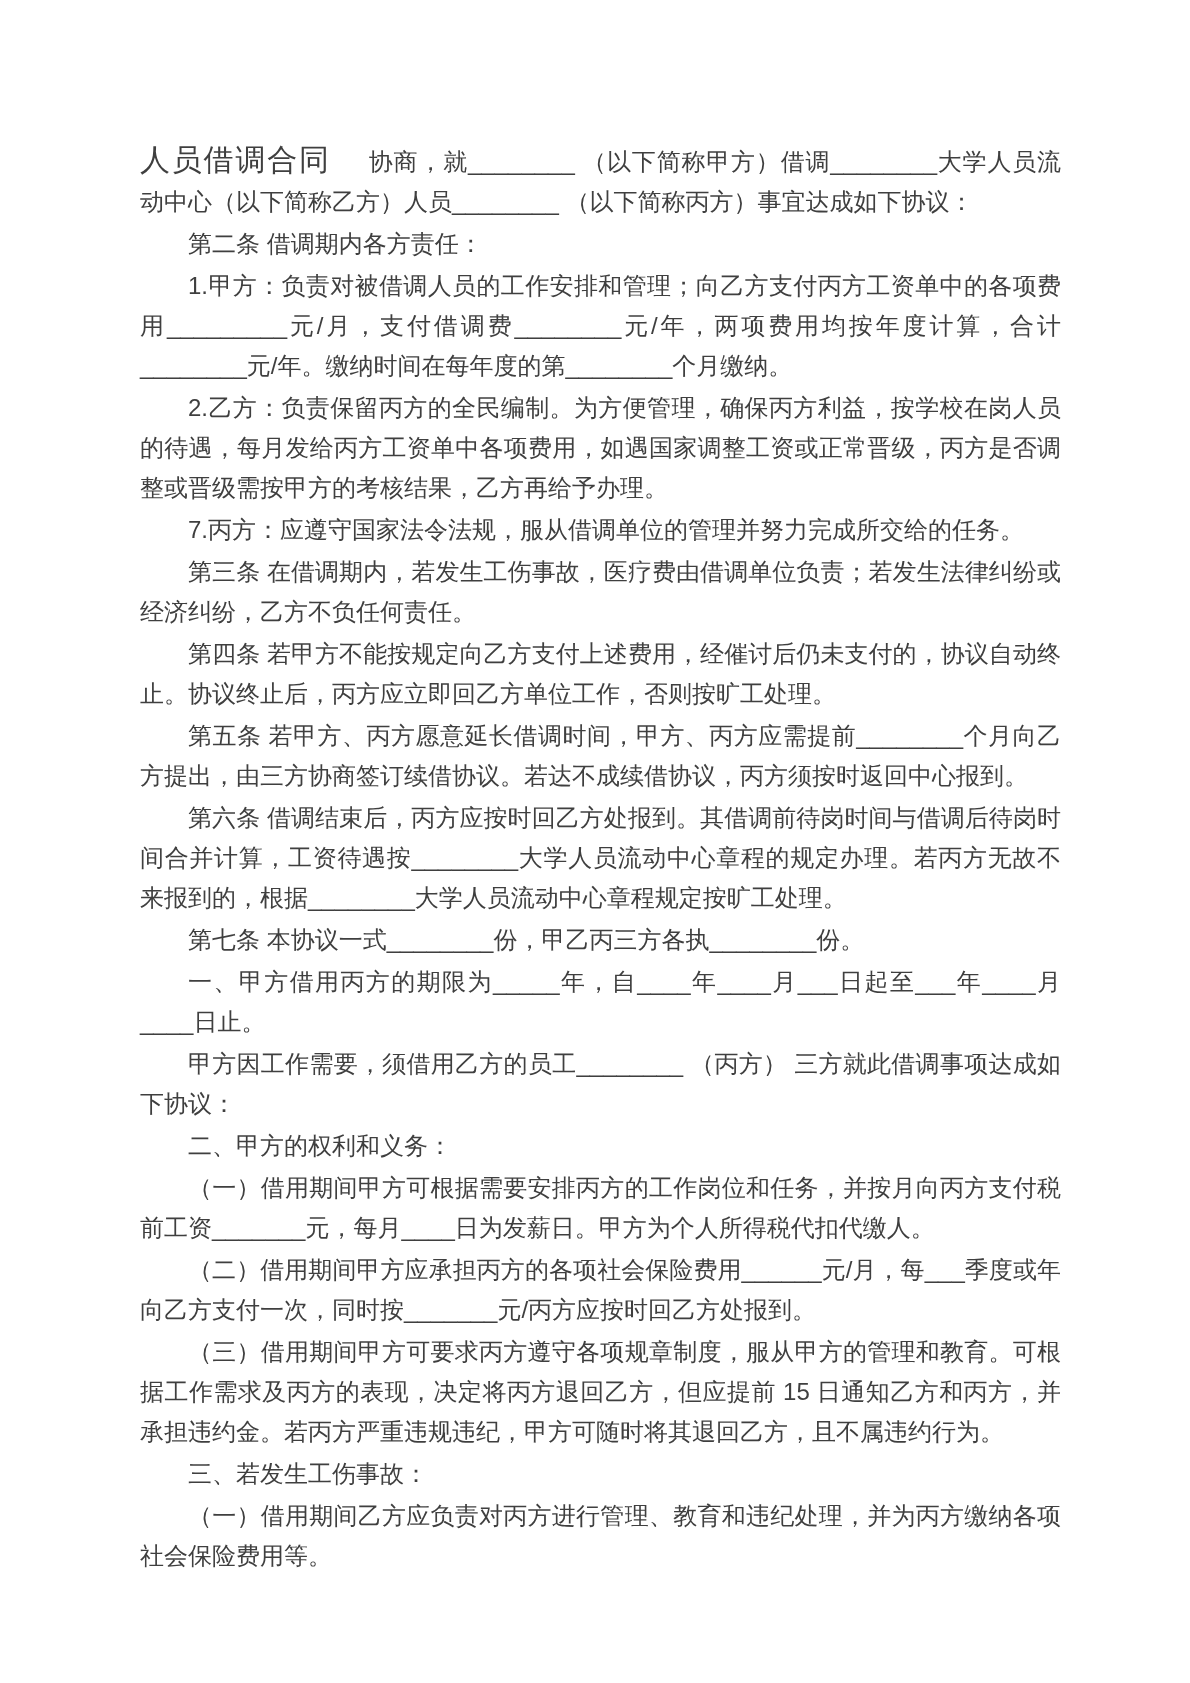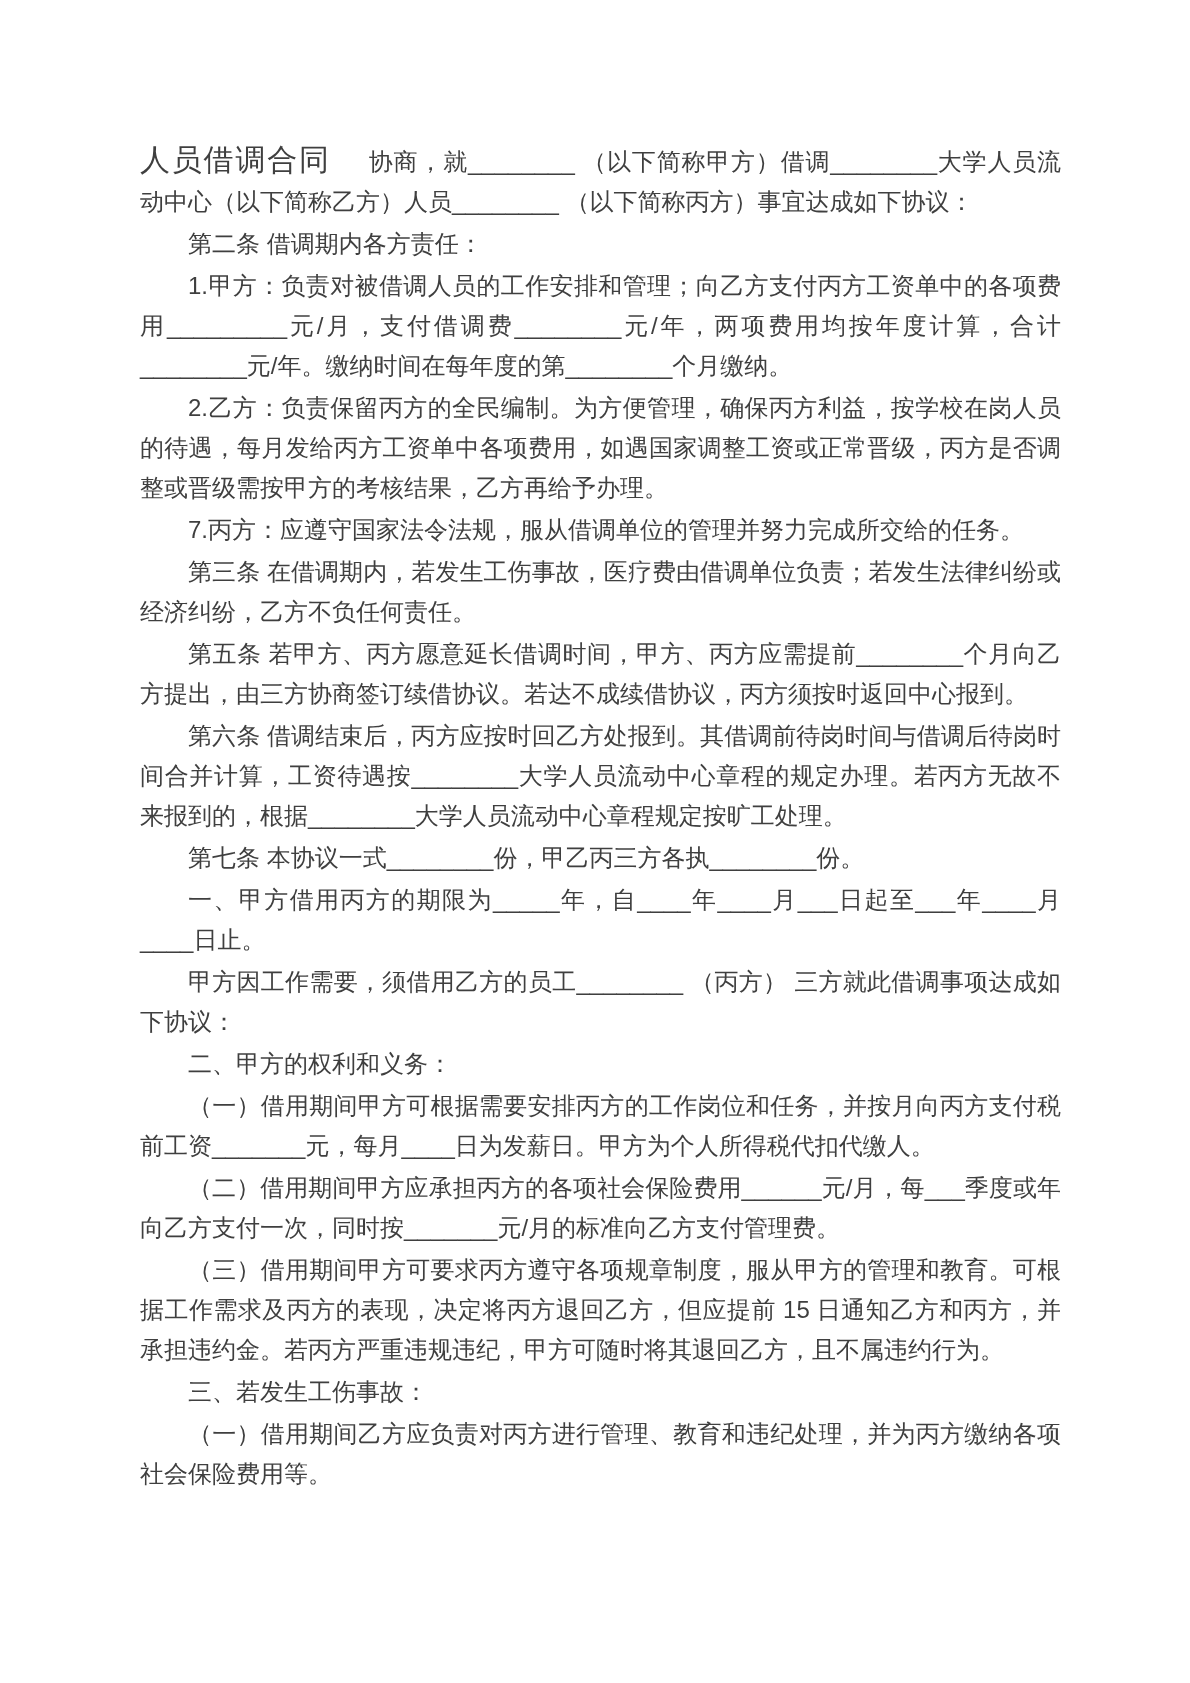--- a/index.html
+++ b/index.html
@@ -51,26 +51,27 @@
     <p class="para first">
       <span class="doc-title">人员借调合同</span><span>协商，就________ （以下简称甲方）借调________大学人员流动中心（以下简称乙方）人员________ （以下简称丙方）事宜达成如下协议：</span>
     </p>
     <div>
 
         <p class="para">第二条 借调期内各方责任：</p>
         <p class="para">1.甲方：负责对被借调人员的工作安排和管理；向乙方支付丙方工资单中的各项费用_________元/月，支付借调费________元/年，两项费用均按年度计算，合计________元/年。缴纳时间在每年度的第________个月缴纳。</p>
         <p class="para">2.乙方：负责保留丙方的全民编制。为方便管理，确保丙方利益，按学校在岗人员的待遇，每月发给丙方工资单中各项费用，如遇国家调整工资或正常晋级，丙方是否调整或晋级需按甲方的考核结果，乙方再给予办理。</p>
         <p class="para">7.丙方：应遵守国家法令法规，服从借调单位的管理并努力完成所交给的任务。</p>
         <p class="para">第三条 在借调期内，若发生工伤事故，医疗费由借调单位负责；若发生法律纠纷或经济纠纷，乙方不负任何责任。</p>
+        <p class="para">第四条 若甲方不能按规定向乙方支付上述费用，经催讨后仍未支付的，协议自动终止。协议终止后，丙方应立即回乙方单位工作，否则按旷工处理。</p>
         <p class="para">第五条 若甲方、丙方愿意延长借调时间，甲方、丙方应需提前________个月向乙方提出，由三方协商签订续借协议。若达不成续借协议，丙方须按时返回中心报到。</p>
         <p class="para">第六条 借调结束后，丙方应按时回乙方处报到。其借调前待岗时间与借调后待岗时间合并计算，工资待遇按________大学人员流动中心章程的规定办理。若丙方无故不来报到的，根据________大学人员流动中心章程规定按旷工处理。</p>
         <p class="para">第七条 本协议一式________份，甲乙丙三方各执________份。</p>
         <p class="para">一、甲方借用丙方的期限为_____年，自____年____月___日起至___年____月____日止。</p>
         <p class="para">甲方因工作需要，须借用乙方的员工________ （丙方） 三方就此借调事项达成如下协议：</p>
         <p class="para">二、甲方的权利和义务：</p>
         <p class="para">（一）借用期间甲方可根据需要安排丙方的工作岗位和任务，并按月向丙方支付税前工资_______元，每月____日为发薪日。甲方为个人所得税代扣代缴人。</p>
-        <p class="para">（二）借用期间甲方应承担丙方的各项社会保险费用______元/月，每___季度或年向乙方支付一次，同时按_______元/月的标准向乙方支付管理费。</p>
+        <p class="para">（二）借用期间甲方应承担丙方的各项社会保险费用______元/月，每___季度或年向乙方支付一次，同时按_______元/丙方应按时回乙方处报到。</p>
         <p class="para">（三）借用期间甲方可要求丙方遵守各项规章制度，服从甲方的管理和教育。可根据工作需求及丙方的表现，决定将丙方退回乙方，但应提前 15 日通知乙方和丙方，并承担违约金。若丙方严重违规违纪，甲方可随时将其退回乙方，且不属违约行为。</p>
         <p class="para">三、若发生工伤事故：</p>
         <p class="para">（一）借用期间乙方应负责对丙方进行管理、教育和违纪处理，并为丙方缴纳各项社会保险费用等。</p>
       </div>
   </div>
 </div>
 
 </body></html>

